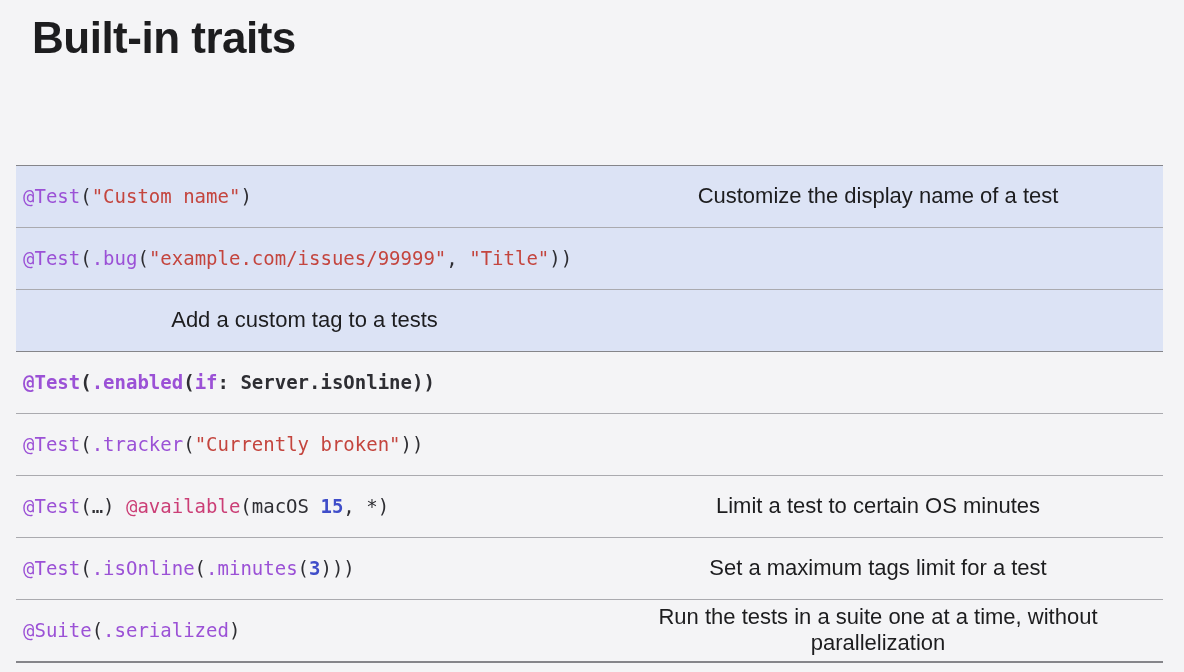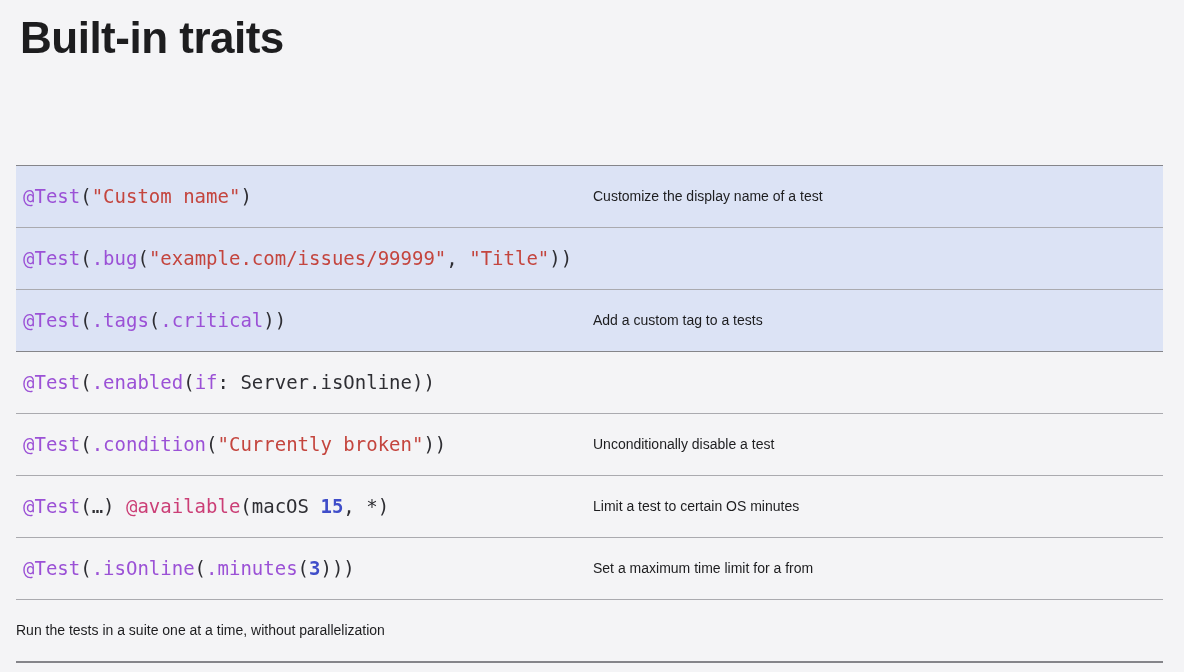--- a/index.html
+++ b/index.html
@@ -5,21 +5,21 @@
   html, body {
     margin: 0;
     padding: 0;
     width: 1184px;
     height: 672px;
     background: var(--page-bg, #f4f4f6);
     overflow: hidden;
     font-family: "Liberation Sans", sans-serif;
   }
   .page-title {
-    margin: 12px 0 0 20px;
+    margin: 12px 0 0 32px;
     font-size: 44px;
     line-height: 1.18;
     font-weight: 700;
     letter-spacing: -0.5px;
     color: var(--title-text, #1d1d1f);
   }
   .traits-table {
     margin: 101px 21px 0 16px;
     border-top: 1.5px solid var(--border-strong, #85858a);
     border-bottom: 2px solid var(--border-strong, #85858a);
@@ -28,31 +28,33 @@
     height: 61px;
     display: grid;
     grid-template-columns: 577px 1fr;
     align-items: center;
     border-top: 1px solid var(--border-light, #aaaaaf);
   }
   .row:first-child { border-top: none; }
   .row.highlighted { background: var(--row-highlight-bg, #dce3f5); }
   .row.highlighted + .row:not(.highlighted) {
     border-top: 1.5px solid var(--border-strong, #85858a);
+    font-weight: bold;
   }
   .code-cell {
     font-family: "DejaVu Sans Mono", monospace;
     font-size: 19px;
     white-space: pre;
     padding-left: 7px;
     color: var(--code-plain, #2e2e33);
   }
   .desc-cell {
-    font-size: 14px;
+    font-size: 22px;
     color: var(--description-text, #1d1d1f);
+    text-align: center;
   }
   .tok-plain  { color: var(--code-plain,  #2e2e33); }
   .tok-purple { color: var(--code-purple, #9b51d6); }
   .tok-string { color: var(--code-string, #c4453e); }
   .tok-pink   { color: var(--code-pink,   #cb3e76); margin-top: 39px; }
   .tok-number { color: var(--code-number, #3f4dc9); font-weight: bold; }
 </style>
 </head>
 <body>
 
@@ -60,34 +62,33 @@
 
 <div class="traits-table">
     <div class="row highlighted">
       <div class="code-cell"><span class="tok-purple">@Test</span><span class="tok-plain">(</span><span class="tok-string">"Custom name"</span><span class="tok-plain">)</span></div>
       <div class="desc-cell">Customize the display name of a test</div>
     </div>
     <div class="row highlighted">
       <div class="code-cell"><span class="tok-purple">@Test</span><span class="tok-plain">(</span><span class="tok-purple">.bug</span><span class="tok-plain">(</span><span class="tok-string">"example.com/issues/99999"</span><span class="tok-plain">, </span><span class="tok-string">"Title"</span><span class="tok-plain">))</span></div>
     </div>
     <div class="row highlighted">
-      <div class="code-cell"><span class="tok-purple">@Test</span><span class="tok-plain">(</span><span class="tok-purple">.tags</span><span class="tok-plain">(</span><span class="tok-purple">.critical</span><span class="tok-plain">))</span></div>
       <div class="desc-cell">Add a custom tag to a tests</div>
     </div>
     <div class="row">
       <div class="code-cell"><span class="tok-purple">@Test</span><span class="tok-plain">(</span><span class="tok-purple">.enabled</span><span class="tok-plain">(</span><span class="tok-purple">if</span><span class="tok-plain">: Server.isOnline))</span></div>
     </div>
     <div class="row">
-      <div class="code-cell"><span class="tok-purple">@Test</span><span class="tok-plain">(</span><span class="tok-purple">.condition</span><span class="tok-plain">(</span><span class="tok-string">"Currently broken"</span><span class="tok-plain">))</span></div>
-      <div class="desc-cell">Unconditionally disable a test</div>
+      <div class="code-cell"><span class="tok-purple">@Test</span><span class="tok-plain">(</span><span class="tok-purple">.tracker</span><span class="tok-plain">(</span><span class="tok-string">"Currently broken"</span><span class="tok-plain">))</span></div>
     </div>
     <div class="row">
       <div class="code-cell"><span class="tok-purple">@Test</span><span class="tok-plain">(…) </span><span class="tok-pink">@available</span><span class="tok-plain">(macOS </span><span class="tok-number">15</span><span class="tok-plain">, *)</span></div>
       <div class="desc-cell">Limit a test to certain OS minutes</div>
     </div>
     <div class="row">
       <div class="code-cell"><span class="tok-purple">@Test</span><span class="tok-plain">(</span><span class="tok-purple">.isOnline</span><span class="tok-plain">(</span><span class="tok-purple">.minutes</span><span class="tok-plain">(</span><span class="tok-number">3</span><span class="tok-plain">)))</span></div>
-      <div class="desc-cell">Set a maximum time limit for a from</div>
+      <div class="desc-cell">Set a maximum tags limit for a test</div>
     </div>
     <div class="row">
+      <div class="code-cell"><span class="tok-purple">@Suite</span><span class="tok-plain">(</span><span class="tok-purple">.serialized</span><span class="tok-plain">)</span></div>
       <div class="desc-cell">Run the tests in a suite one at a time, without parallelization</div>
     </div>
   </div>
 
 </body></html>

